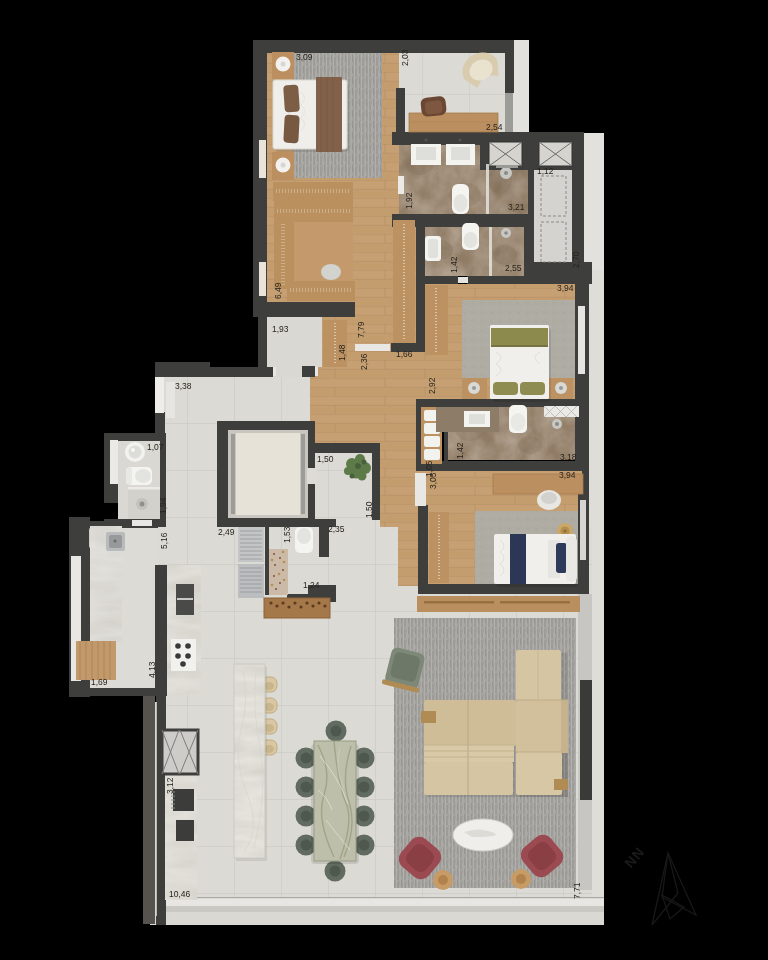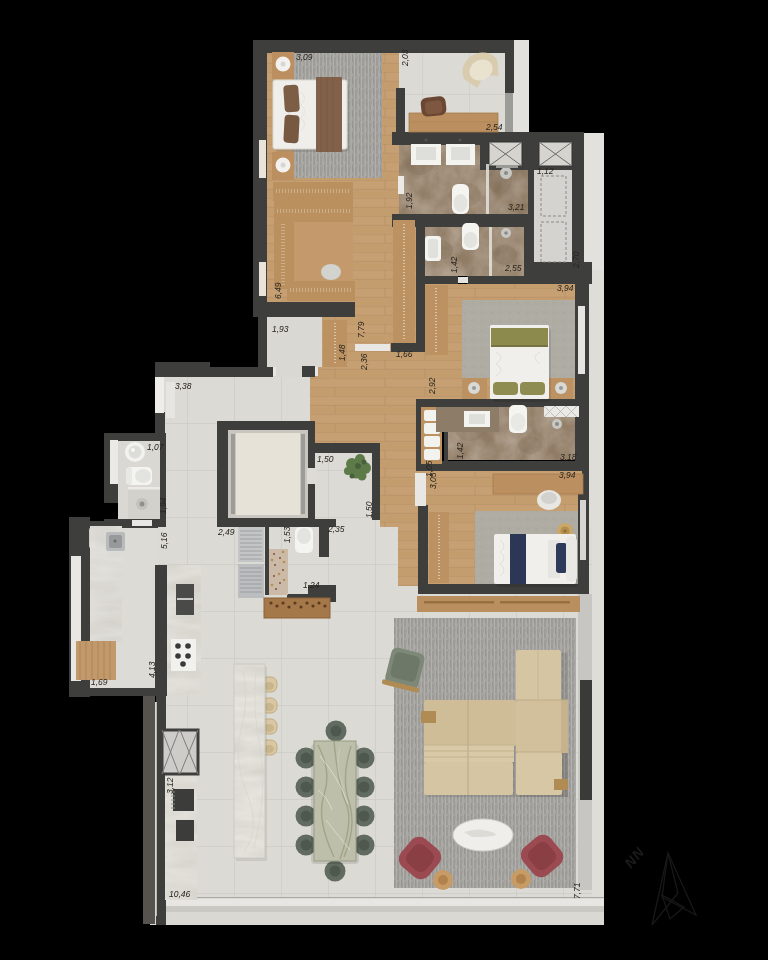--- a/index.html
+++ b/index.html
@@ -1,15 +1,15 @@
 <!DOCTYPE html>
 <html><head><meta charset="utf-8">
 <style>
 html,body{margin:0;padding:0;background:#000;}
-#c{position:relative;width:768px;height:960px;background:#000;overflow:hidden;font-style:italic;}
+#c{position:relative;width:768px;height:960px;background:#000;overflow:hidden;}
 text{font-family:"Liberation Sans",sans-serif;}
 </style></head><body>
 <div id="c">
 <svg width="768" height="960" viewBox="0 0 768 960">
 <defs>
 <pattern id="wood" width="90" height="18" patternUnits="userSpaceOnUse">
  <rect width="90" height="9" fill="#c6a072"></rect>
  <rect y="9" width="90" height="9" fill="#c39d6e"></rect>
  <line x1="0" y1="0.3" x2="90" y2="0.3" stroke="#b28c62" stroke-width="0.5"></line>
  <line x1="0" y1="9.3" x2="90" y2="9.3" stroke="#b28c62" stroke-width="0.5"></line>

